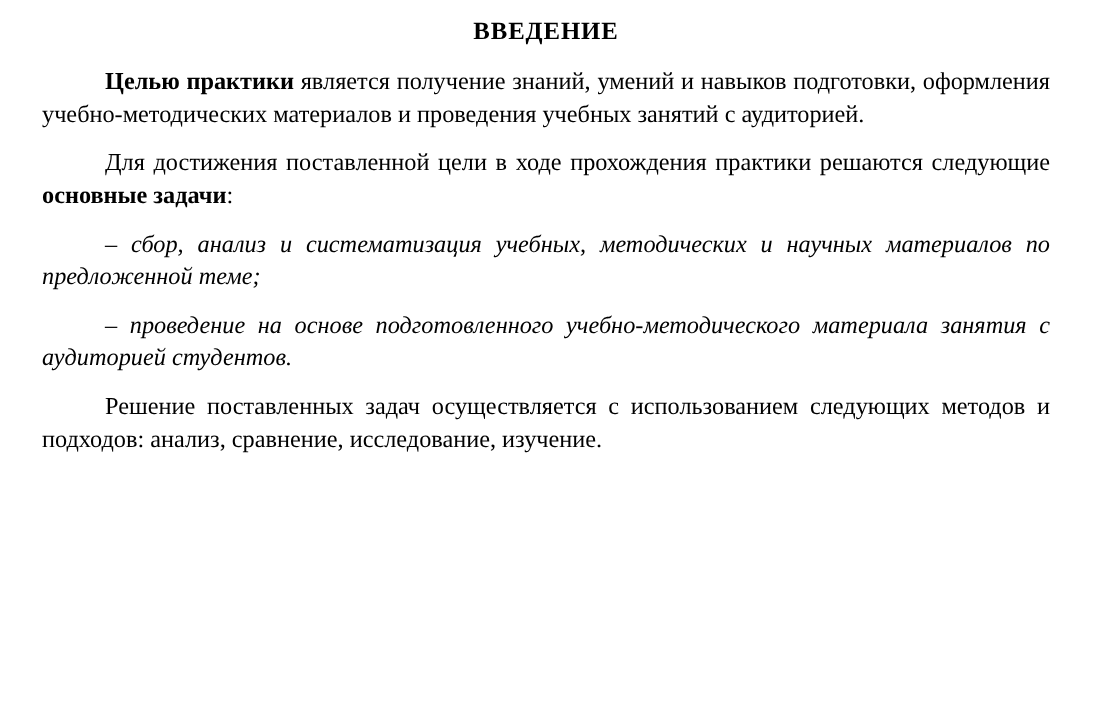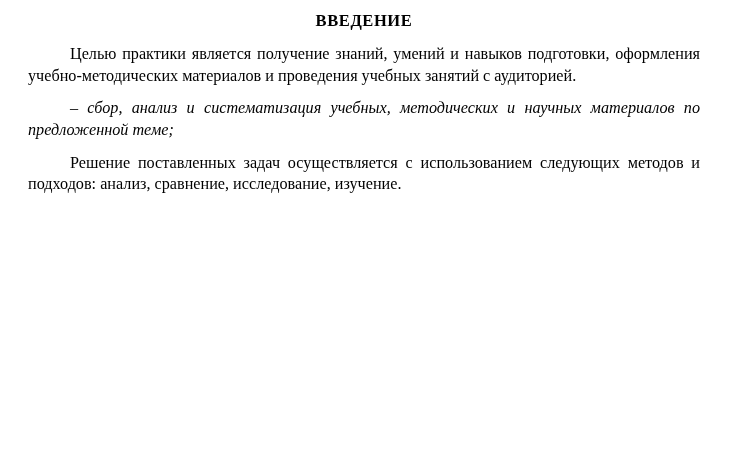--- a/index.html
+++ b/index.html
@@ -39,33 +39,35 @@
     hyphens: manual;
   }
   p.para:last-child {
     margin-bottom: 0;
   }
   p.dash {
     text-indent: 42px;
     font-style: italic;
   }
   .b {
-    font-weight: normal;
+    font-weight: bold;
   }
 </style>
 </head>
 <body>
 
 <div class="page">
 
   <h1 class="doc-title">ВВЕДЕНИЕ</h1>
 
   <p class="para"><span class="b">Целью практики</span><span> является получение знаний, умений и навыков подготовки, оформления учебно-методических материалов и проведения учебных занятий с аудиторией.</span></p>
 
+  <p class="para"><span>Для достижения поставленной цели в ходе прохождения практики решаются следующие </span><span class="b">основные задачи</span><span>:</span></p>
 
   <p class="para dash">– сбор, анализ и систематизация учебных, методических и научных материалов по предложенной теме;</p>
 
 
+  <p class="para dash">– проведение на основе подготовленного учебно-методического материала занятия с аудиторией студентов.</p>
 
   <p class="para">Решение поставленных задач осуществляется с использованием следующих методов и подходов: анализ, сравнение, исследование, изучение.</p>
 
 
 </div>
 
 </body></html>

